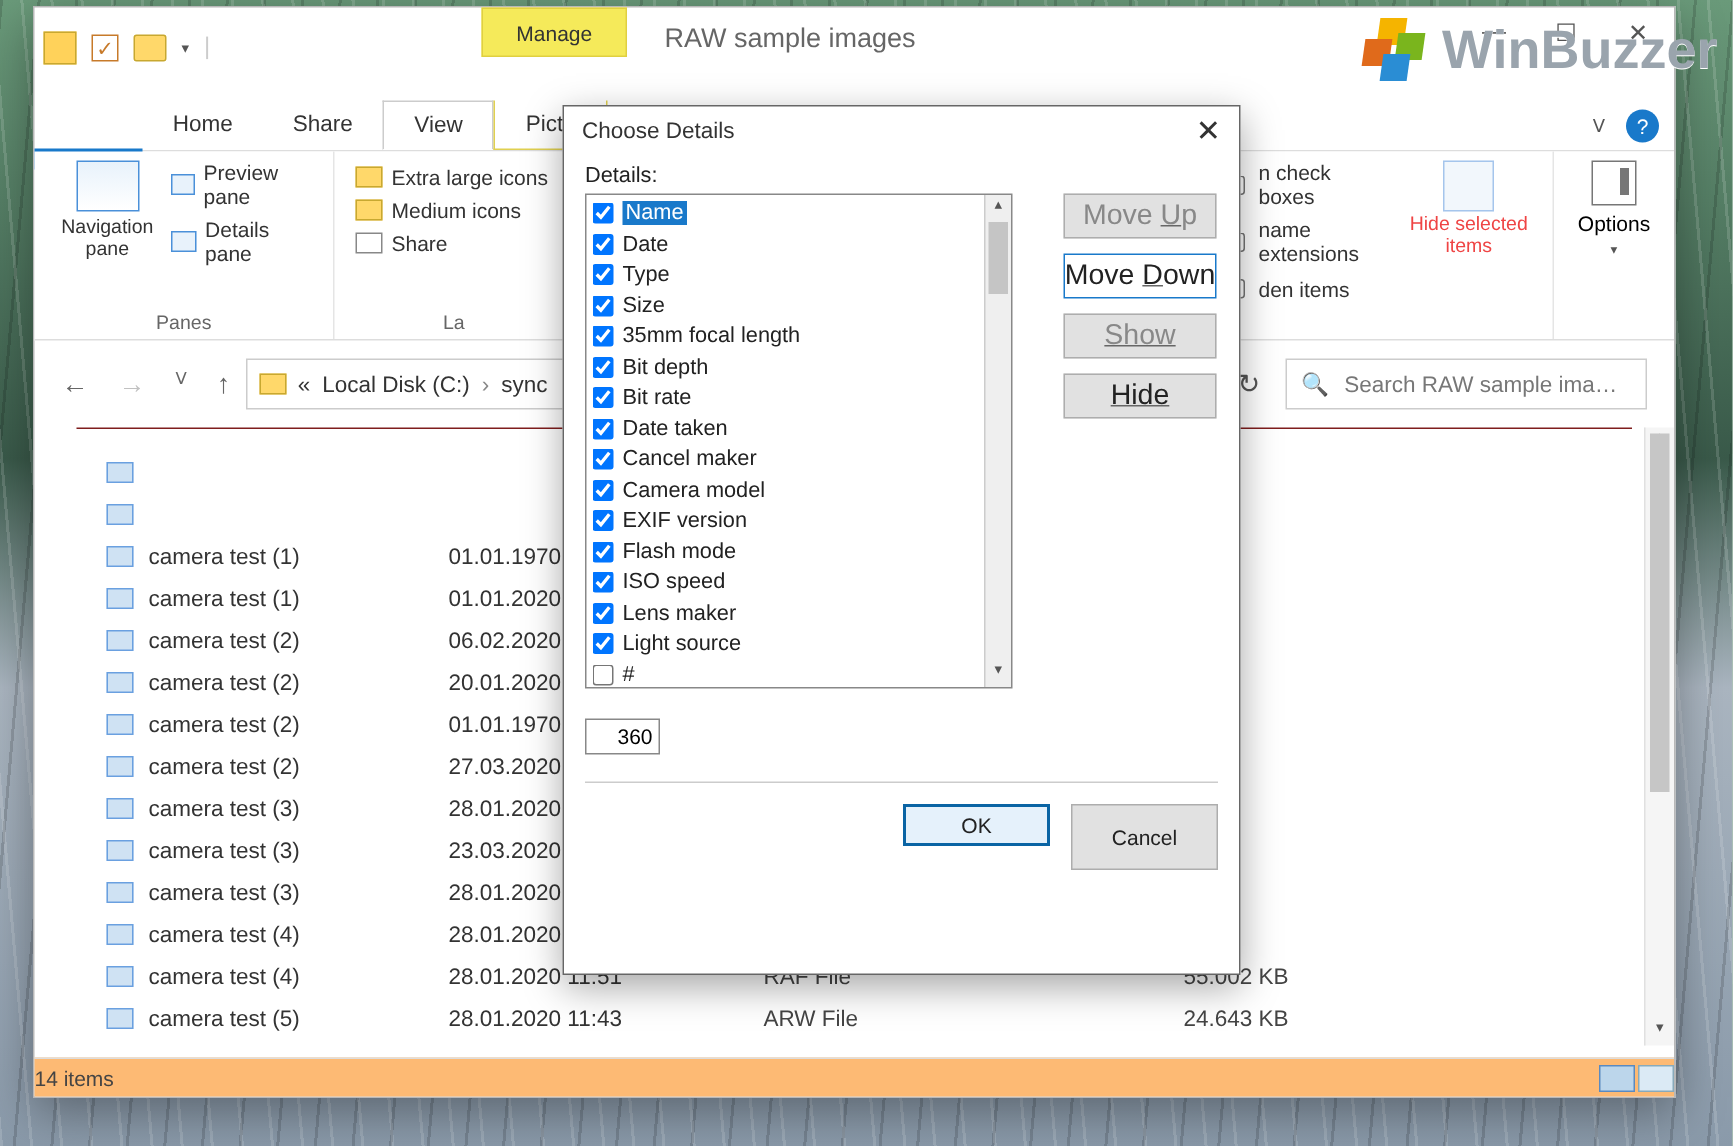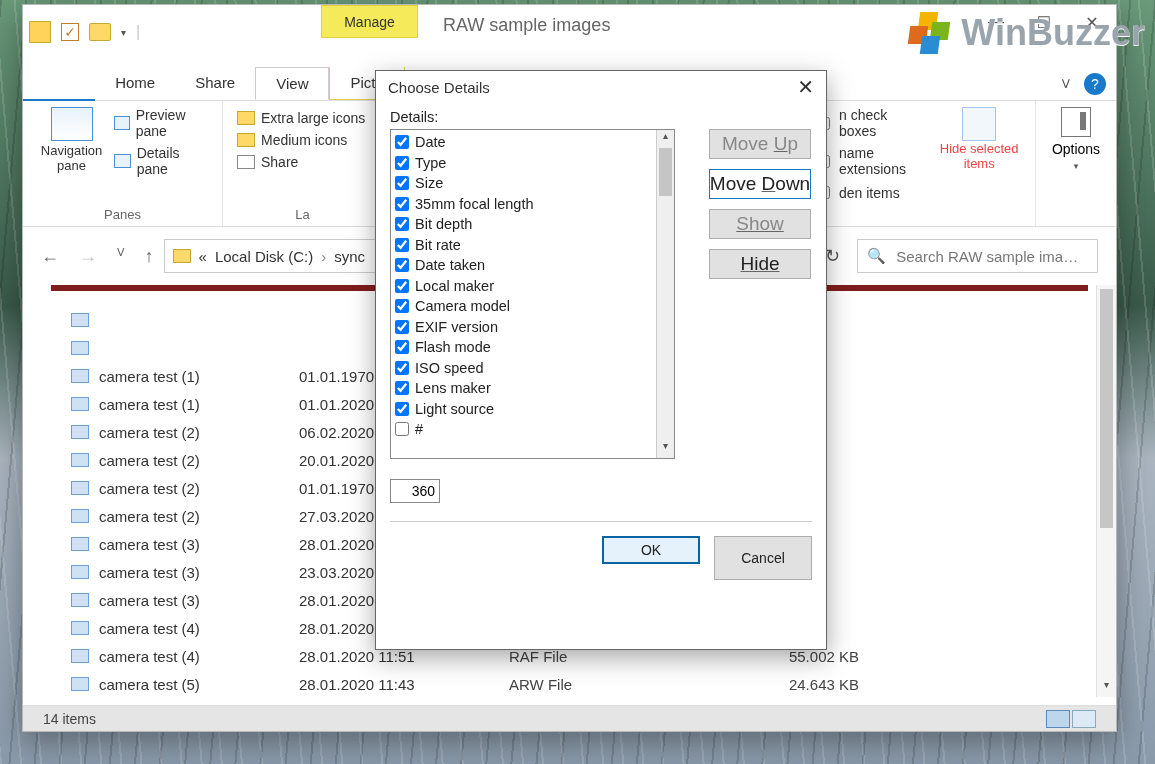--- a/index.html
+++ b/index.html
@@ -51,32 +51,32 @@
   .opt-box .oicon::after { content:""; position:absolute; width:6px; height:6px; background:#777; right:4px; top:4px; box-shadow:0 6px 0 #777, 0 12px 0 #777;}
   .showhide-row { display:flex; gap:14px;}
   
   .addr-row { position:absolute; left:18px; right:18px; top:232px; height:38px; display:flex; align-items:center; gap:10px;}
   .nav-arrows { display:flex; gap:20px; color:#666; font-size:18px;}
   .addr-box { flex:0 0 645px; height:34px; border:1px solid #ccc; display:flex; align-items:center; padding:0 8px; gap:8px; font-size:15px; color:#333;}
   .addr-box .fic { width:18px; height:14px; background:#ffd86a; border:1px solid #c8a830;}
   .refresh { width:28px; height:34px; display:flex; align-items:center; justify-content:center; color:#555; font-size:18px;}
   .search-box { flex:1; height:34px; border:1px solid #ccc; display:flex; align-items:center; padding:0 10px; gap:10px; color:#777; font-size:15px;}
   
-  .content { position:absolute; left:28px; right:28px; top:280px; bottom:34px; overflow:hidden; border-top:6px solid #7f1d1d;}
+  .content { position:absolute; left:28px; right:28px; top:280px; bottom:34px; overflow:hidden; border-top:1px solid #7f1d1d;}
   .filelist { position:absolute; left:20px; top:15px; right:0; bottom:0; font-size:15px; color:#333;}
   .frow { display:flex; align-items:center; height:28px; gap:10px;}
   .fic2 { width:18px; height:14px; background:#cfe2f3; border:1px solid #6aa0e0;}
   .col-name { width:190px; overflow:hidden; white-space:nowrap;}
   .col-date { width:200px; color:#333;}
   .col-type { width:220px; color:#444;}
   .col-size { width:120px; text-align:right; color:#444;}
   .scrollbar-v { position:absolute; right:0; top:280px; bottom:34px; width:20px; border-left:1px solid #e0e0e0; background:#f5f5f5;}
   .scrollbar-v .thumb { position:absolute; left:3px; right:3px; top:4px; height:58%; background:#c6c6c6;}
   .scrollbar-v .ar { position:absolute; left:0; right:0; height:18px; text-align:center; font-size:10px; color:#555;}
-  .status { position:absolute; left:0; right:0; bottom:0; height:26px; border-top:1px solid #ddd; font-size:14px; color:#444; padding:3px 20px; display:flex; align-items:center; background:#e5e5e5;}
+  .status { position:absolute; left:0; right:0; bottom:0; height:26px; border-top:1px solid #ddd; font-size:14px; color:#444; padding:3px 0; display:flex; align-items:center; background:#fdba74;}
   .status .viewbtns { margin-left:auto; display:flex; gap:2px;}
   .status .vb { width:24px; height:18px; border:1px solid #8ab; background:#dbeaf5;}
   .status .vb.active { background:#bcd6eb; border-color:#5a8ac0;}
 
   
   .dialog { position:absolute; left:375px; top:70px; width:452px; height:580px; background:#fff; border:1px solid #666; box-shadow:0 8px 24px rgba(0,0,0,.35); z-index:50;}
   .dlg-title { height:32px; display:flex; align-items:center; padding:0 12px; font-size:15px; color:#333;}
   .dlg-title .x { margin-left:auto; font-size:20px; color:#333; cursor:pointer;}
   .dlg-body { padding:6px 14px 14px; font-size:14.5px; color:#222;}
   .dlg-sub { margin:6px 0 14px;}
@@ -359,20 +359,24 @@
 <div class="dialog">
   <div class="dlg-title">
     <span>Choose Details</span>
     <span class="x">✕</span>
   </div>
   <div class="dlg-body">
     <div style="margin-bottom:4px;">Details:</div>
     <div class="details-wrap">
       <div class="listbox">
         <div class="inner" id="details-list">
+            <div class="li-row sel">
+              <input type="checkbox" checked="" style="">
+              <span>Name</span>
+            </div>
             <div class="li-row">
               <input type="checkbox" checked="" style="">
               <span>Date</span>
             </div>
             <div class="li-row">
               <input type="checkbox" checked="" style="">
               <span>Type</span>
             </div>
             <div class="li-row">
               <input type="checkbox" checked="" style="">
@@ -389,21 +393,21 @@
             <div class="li-row">
               <input type="checkbox" checked="" style="">
               <span>Bit rate</span>
             </div>
             <div class="li-row">
               <input type="checkbox" checked="" style="">
               <span>Date taken</span>
             </div>
             <div class="li-row">
               <input type="checkbox" checked="" style="">
-              <span>Local maker</span>
+              <span>Cancel maker</span>
             </div>
             <div class="li-row">
               <input type="checkbox" checked="" style="">
               <span>Camera model</span>
             </div>
             <div class="li-row">
               <input type="checkbox" checked="" style="">
               <span>EXIF version</span>
             </div>
             <div class="li-row">

